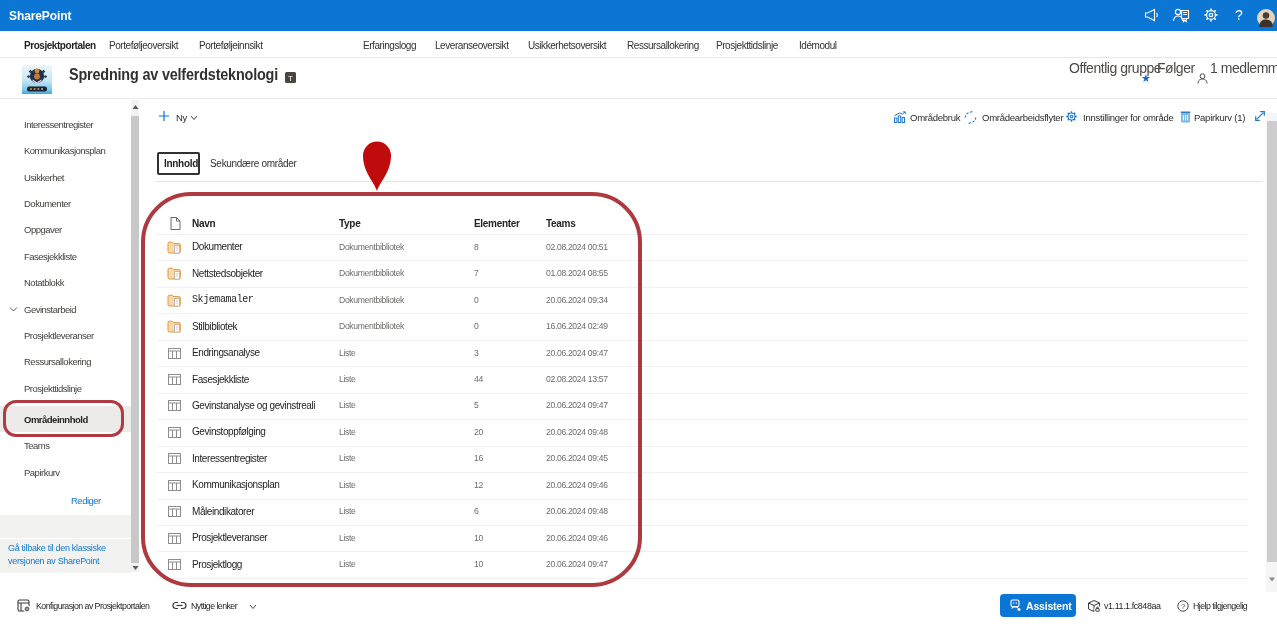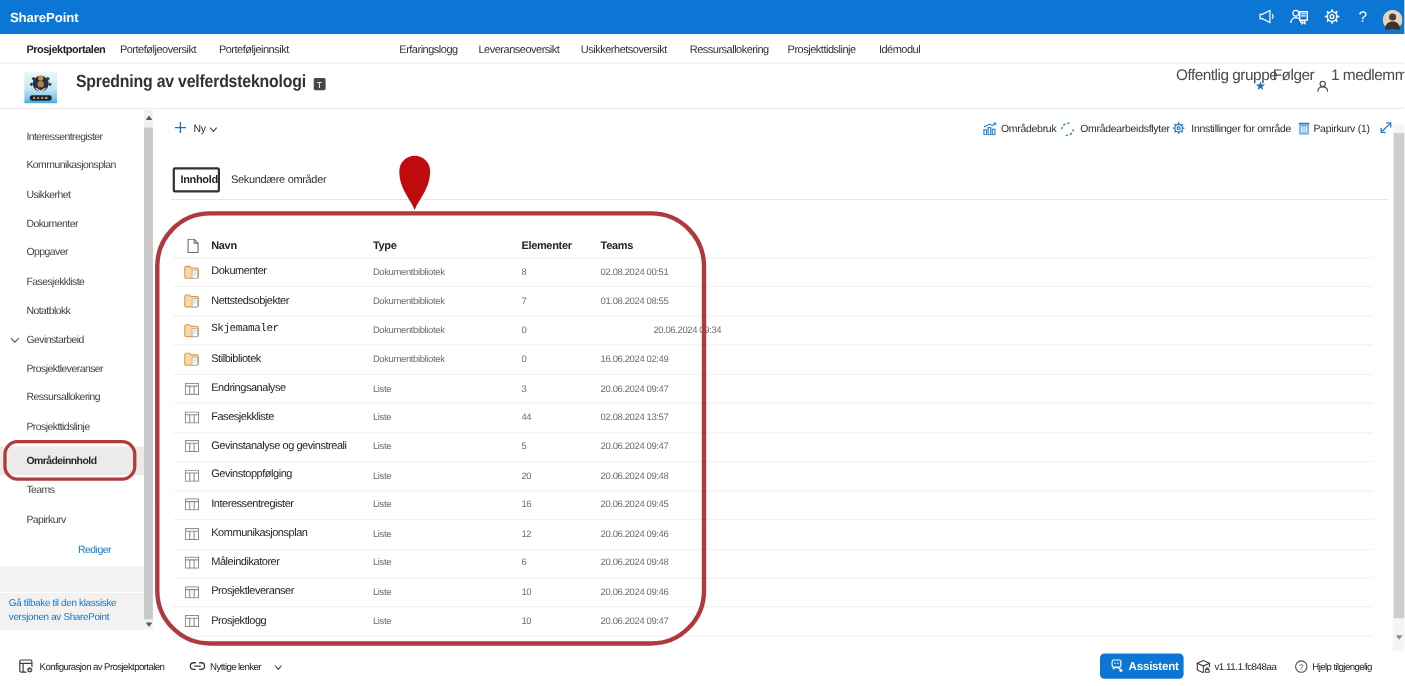--- a/index.html
+++ b/index.html
@@ -254,21 +254,21 @@
   <span class="cell" style="left:546px; top:268.2px; font-size:8.6px; color:#6e6c6a; letter-spacing:-0.33px;">01.08.2024 08:55</span>
   <div class="tl" style="top:313.3px;"></div>
   <svg class="abs" style="left:167px; top:293.6px;" width="15" height="13" viewBox="0 0 15 13">
       <path d="M1 2.5 C1 1.7 1.6 1.2 2.3 1.2 H5.2 L6.6 2.6 H12 C12.8 2.6 13.3 3.2 13.3 3.9 V10.7 C13.3 11.5 12.8 12 12 12 H2.3 C1.6 12 1 11.5 1 10.7 Z" fill="#f8d7a8" stroke="#de9b3d" stroke-width="1"></path>
       <rect x="7.6" y="4.6" width="5" height="7.4" fill="#fff" stroke="#b0aeab" stroke-width="0.8"></rect>
       <path d="M8.6 6.3 H11.6 M8.6 7.8 H11.6 M8.6 9.3 H10.8" stroke="#c9c7c4" stroke-width="0.7"></path>
     </svg>
   <span class="cell" style="left:192px; top:294.1px; font-size:10px; color:#242424; letter-spacing:-0.42px;font-family:Liberation Mono, monospace;">Skjemamaler</span>
   <span class="cell" style="left:339px; top:294.6px; font-size:8.6px; color:#6e6c6a; letter-spacing:-0.33px;">Dokumentbibliotek</span>
   <span class="cell" style="left:474px; top:294.6px; font-size:8.6px; color:#6e6c6a; letter-spacing:-0.33px;">0</span>
-  <span class="cell" style="left:546px; top:294.6px; font-size:8.6px; color:#6e6c6a; letter-spacing:-0.33px;margin-left:48px;">20.06.2024 09:34</span>
+  <span class="cell" style="left:546px; top:294.6px; font-size:8.6px; color:#6e6c6a; letter-spacing:-0.33px;">20.06.2024 09:34</span>
   <div class="tl" style="top:339.8px;"></div>
   <svg class="abs" style="left:167px; top:320.1px;" width="15" height="13" viewBox="0 0 15 13">
       <path d="M1 2.5 C1 1.7 1.6 1.2 2.3 1.2 H5.2 L6.6 2.6 H12 C12.8 2.6 13.3 3.2 13.3 3.9 V10.7 C13.3 11.5 12.8 12 12 12 H2.3 C1.6 12 1 11.5 1 10.7 Z" fill="#f8d7a8" stroke="#de9b3d" stroke-width="1"></path>
       <rect x="7.6" y="4.6" width="5" height="7.4" fill="#fff" stroke="#b0aeab" stroke-width="0.8"></rect>
       <path d="M8.6 6.3 H11.6 M8.6 7.8 H11.6 M8.6 9.3 H10.8" stroke="#c9c7c4" stroke-width="0.7"></path>
     </svg>
   <span class="cell" style="left:192px; top:320.6px; font-size:10px; color:#242424; letter-spacing:-0.42px;">Stilbibliotek</span>
   <span class="cell" style="left:339px; top:321.1px; font-size:8.6px; color:#6e6c6a; letter-spacing:-0.33px;">Dokumentbibliotek</span>
   <span class="cell" style="left:474px; top:321.1px; font-size:8.6px; color:#6e6c6a; letter-spacing:-0.33px;">0</span>
   <span class="cell" style="left:546px; top:321.1px; font-size:8.6px; color:#6e6c6a; letter-spacing:-0.33px;">16.06.2024 02:49</span>

